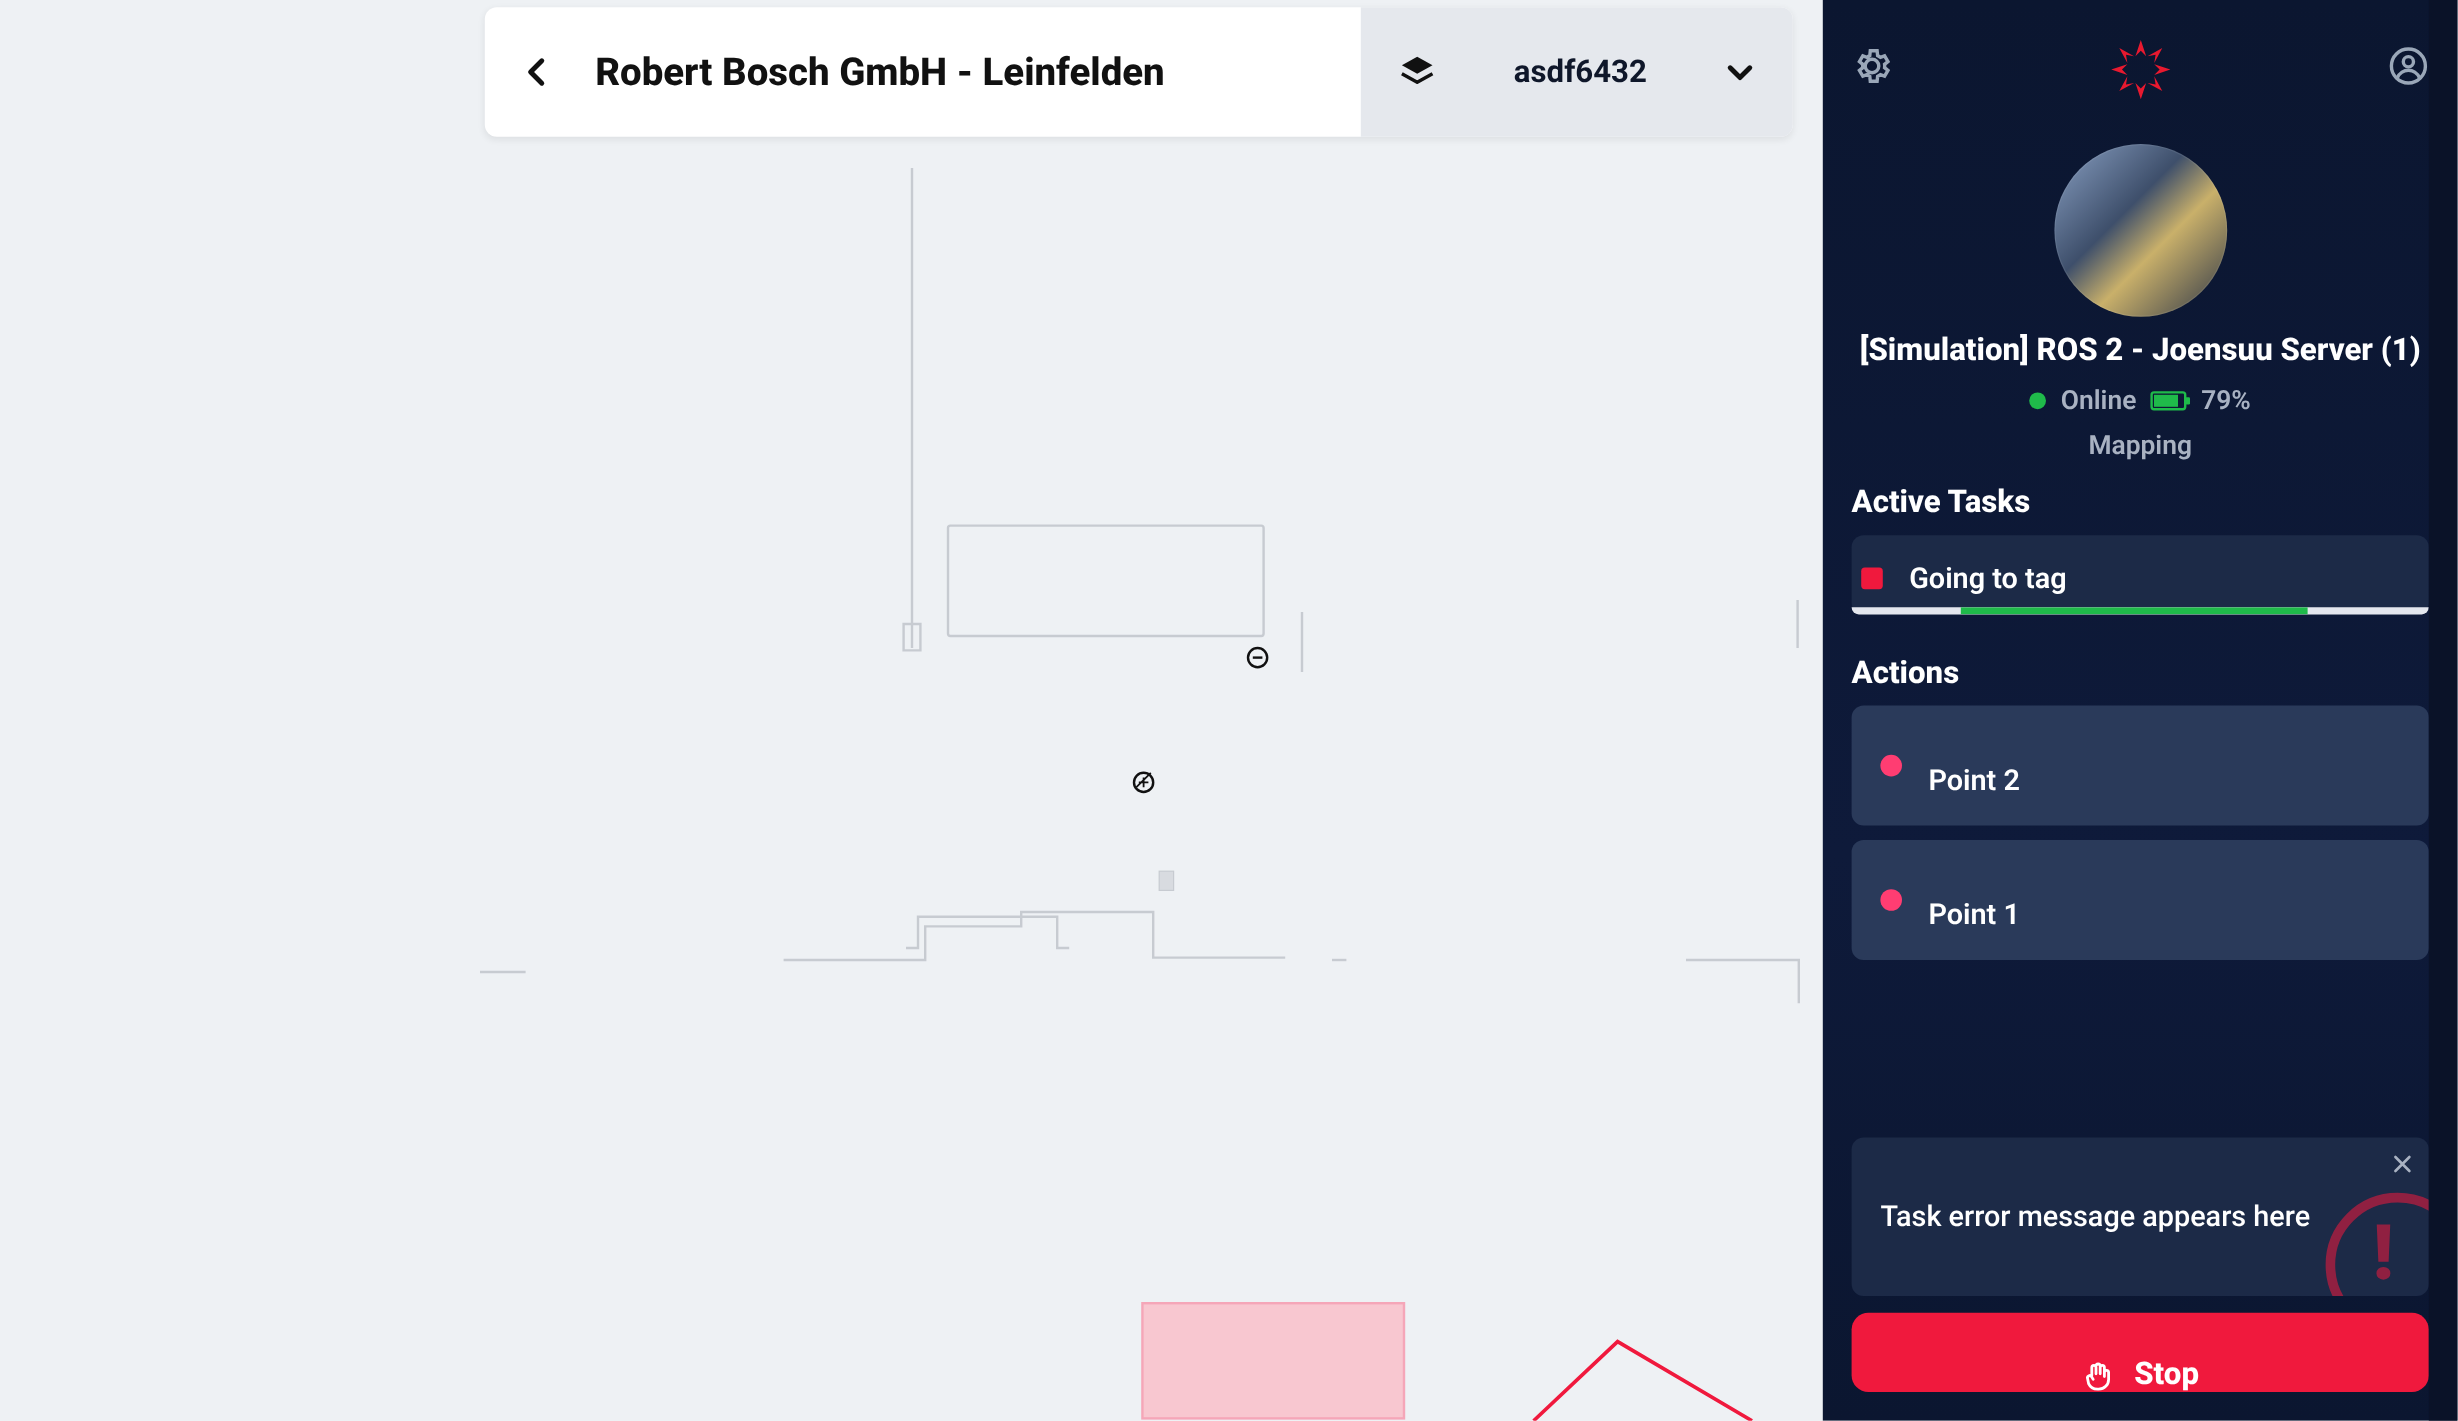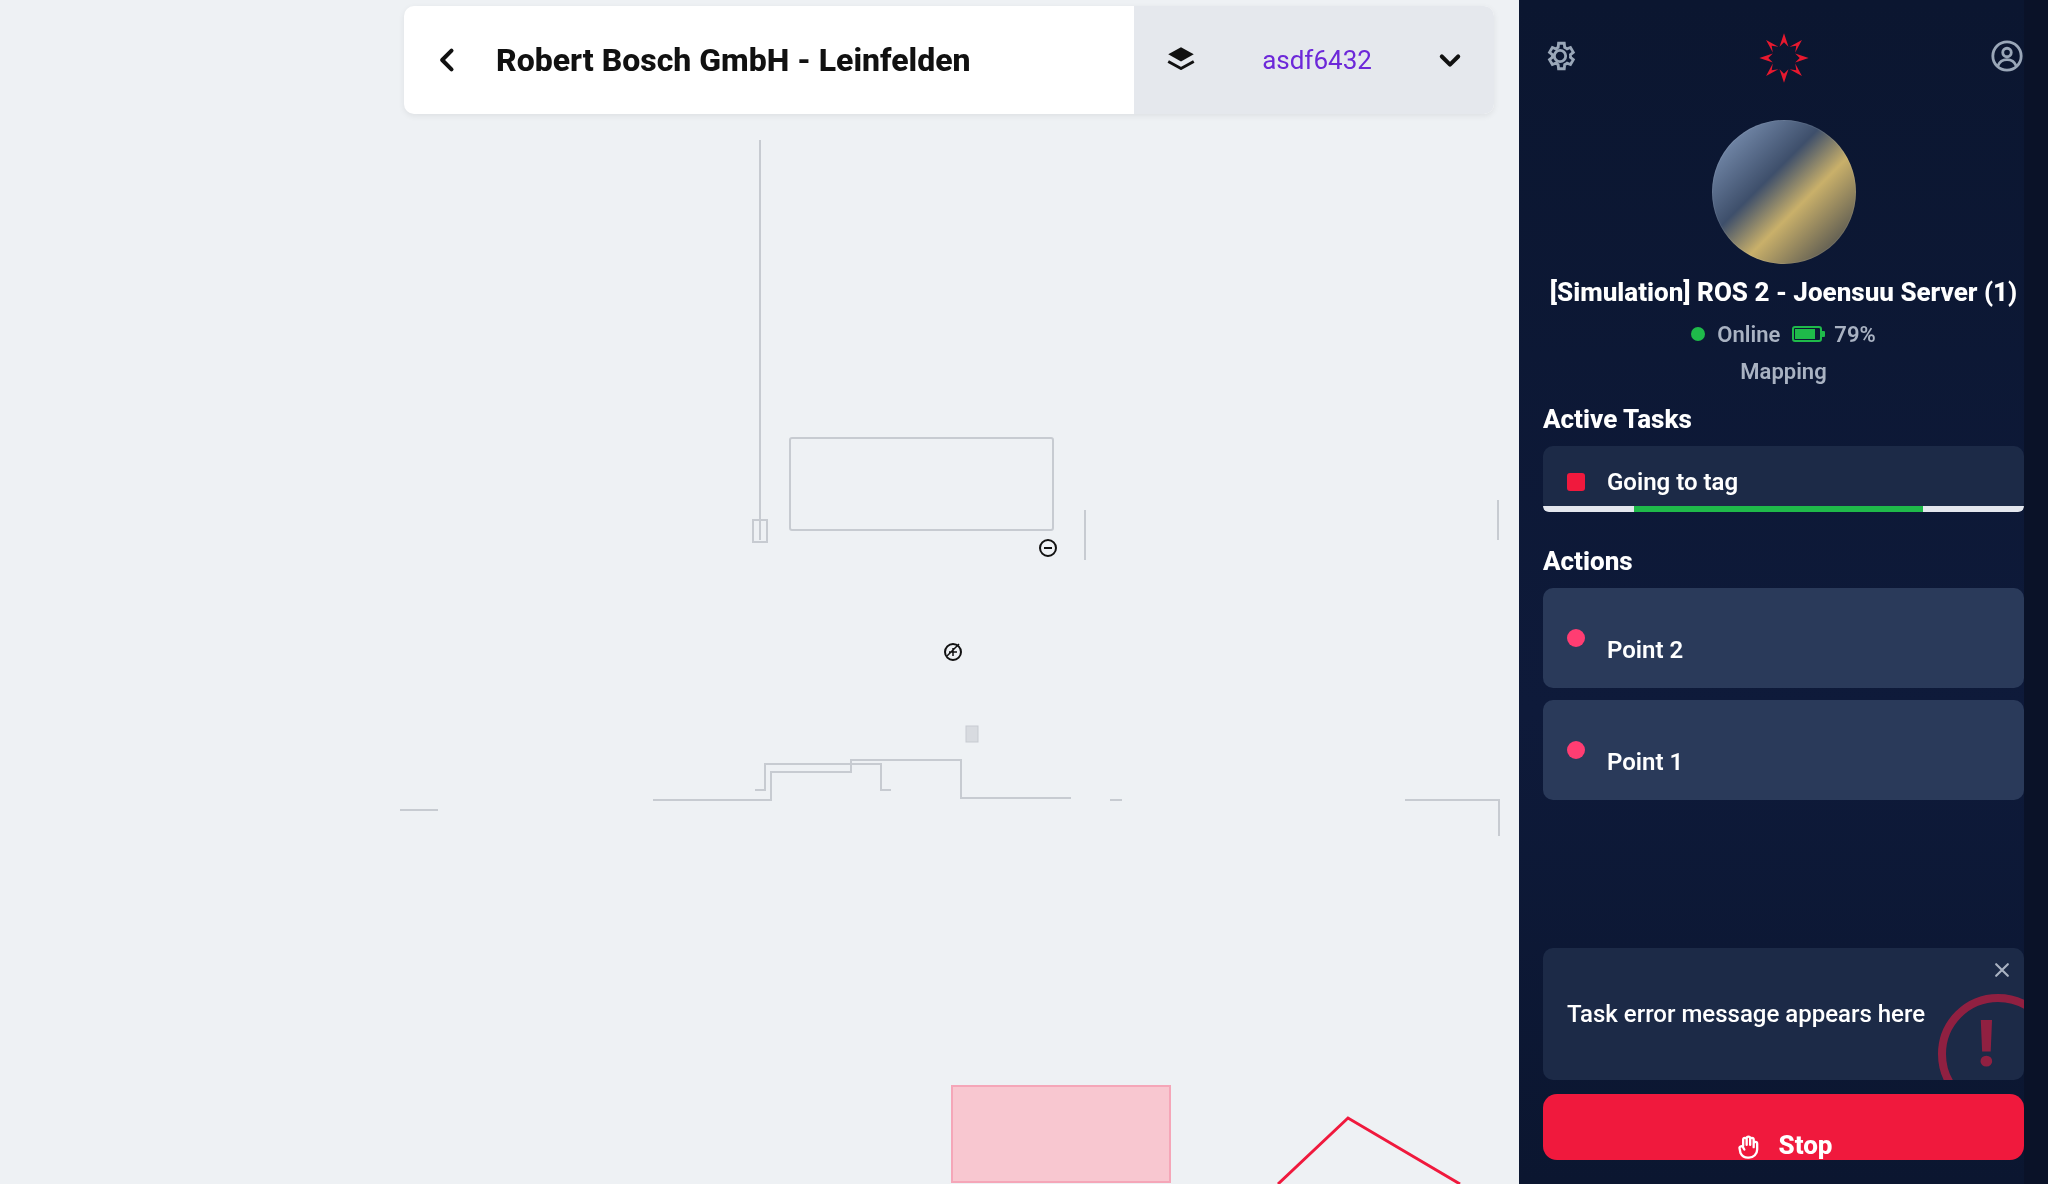--- a/index.html
+++ b/index.html
@@ -55,21 +55,21 @@
   }
   .header-right{
     flex:1;
     background:#e5e8ed;
     border-radius:0 10px 10px 0;
     display:flex;align-items:center;justify-content:space-between;
     padding:0 30px;
     cursor:pointer;
   }
   .layers-icon{color:#111;}
-  .map-name{font-size:26px;font-weight:400;color:#6d28d9;}
+  .map-name{font-size:26px;font-weight:700;color:#0f172a;}
   .chev{color:#111;}
 
   
   .map-canvas{
     position:absolute;
     left:0;top:0;width:1519px;height:1184px;
   }
   .map-line{stroke:#c7cbd1;stroke-width:2;fill:none;}
   .pink-block{fill:#f8c7d0;stroke:#f5a6b8;stroke-width:2;}
   .red-path{stroke:var(--red);stroke-width:3;fill:none;}
@@ -117,21 +117,21 @@
   .batt{width:30px;height:16px;border:2px solid var(--green);border-radius:3px;position:relative;}
   .batt::after{content:"";position:absolute;right:-5px;top:3px;width:4px;height:6px;background:var(--green);border-radius:1px;}
   .batt-fill{position:absolute;left:1px;top:1px;bottom:1px;width:75%;background:var(--green);}
   .mode{color:var(--muted);font-size:22px;font-weight:600;}
 
   .section-title{font-size:26px;font-weight:800;margin:20px 0 12px 0;}
 
   .task{
     background:var(--card);
     border-radius:10px;
-    padding:22px 24px 16px 24px;
+    padding:22px 24px 16px 8px;
     margin-bottom:14px;
     position:relative;
   }
   .task-row{display:flex;align-items:center;gap:22px;}
   .stop-sq{
     width:18px;height:18px;background:var(--red);border-radius:3px;cursor:pointer;
   }
   .task-label{font-weight:600;font-size:24px;}
   .progress-outer{
     position:absolute;left:0;right:0;bottom:0;height:6px;background:#e4e7ee;border-radius:0 0 10px 10px;overflow:hidden;

